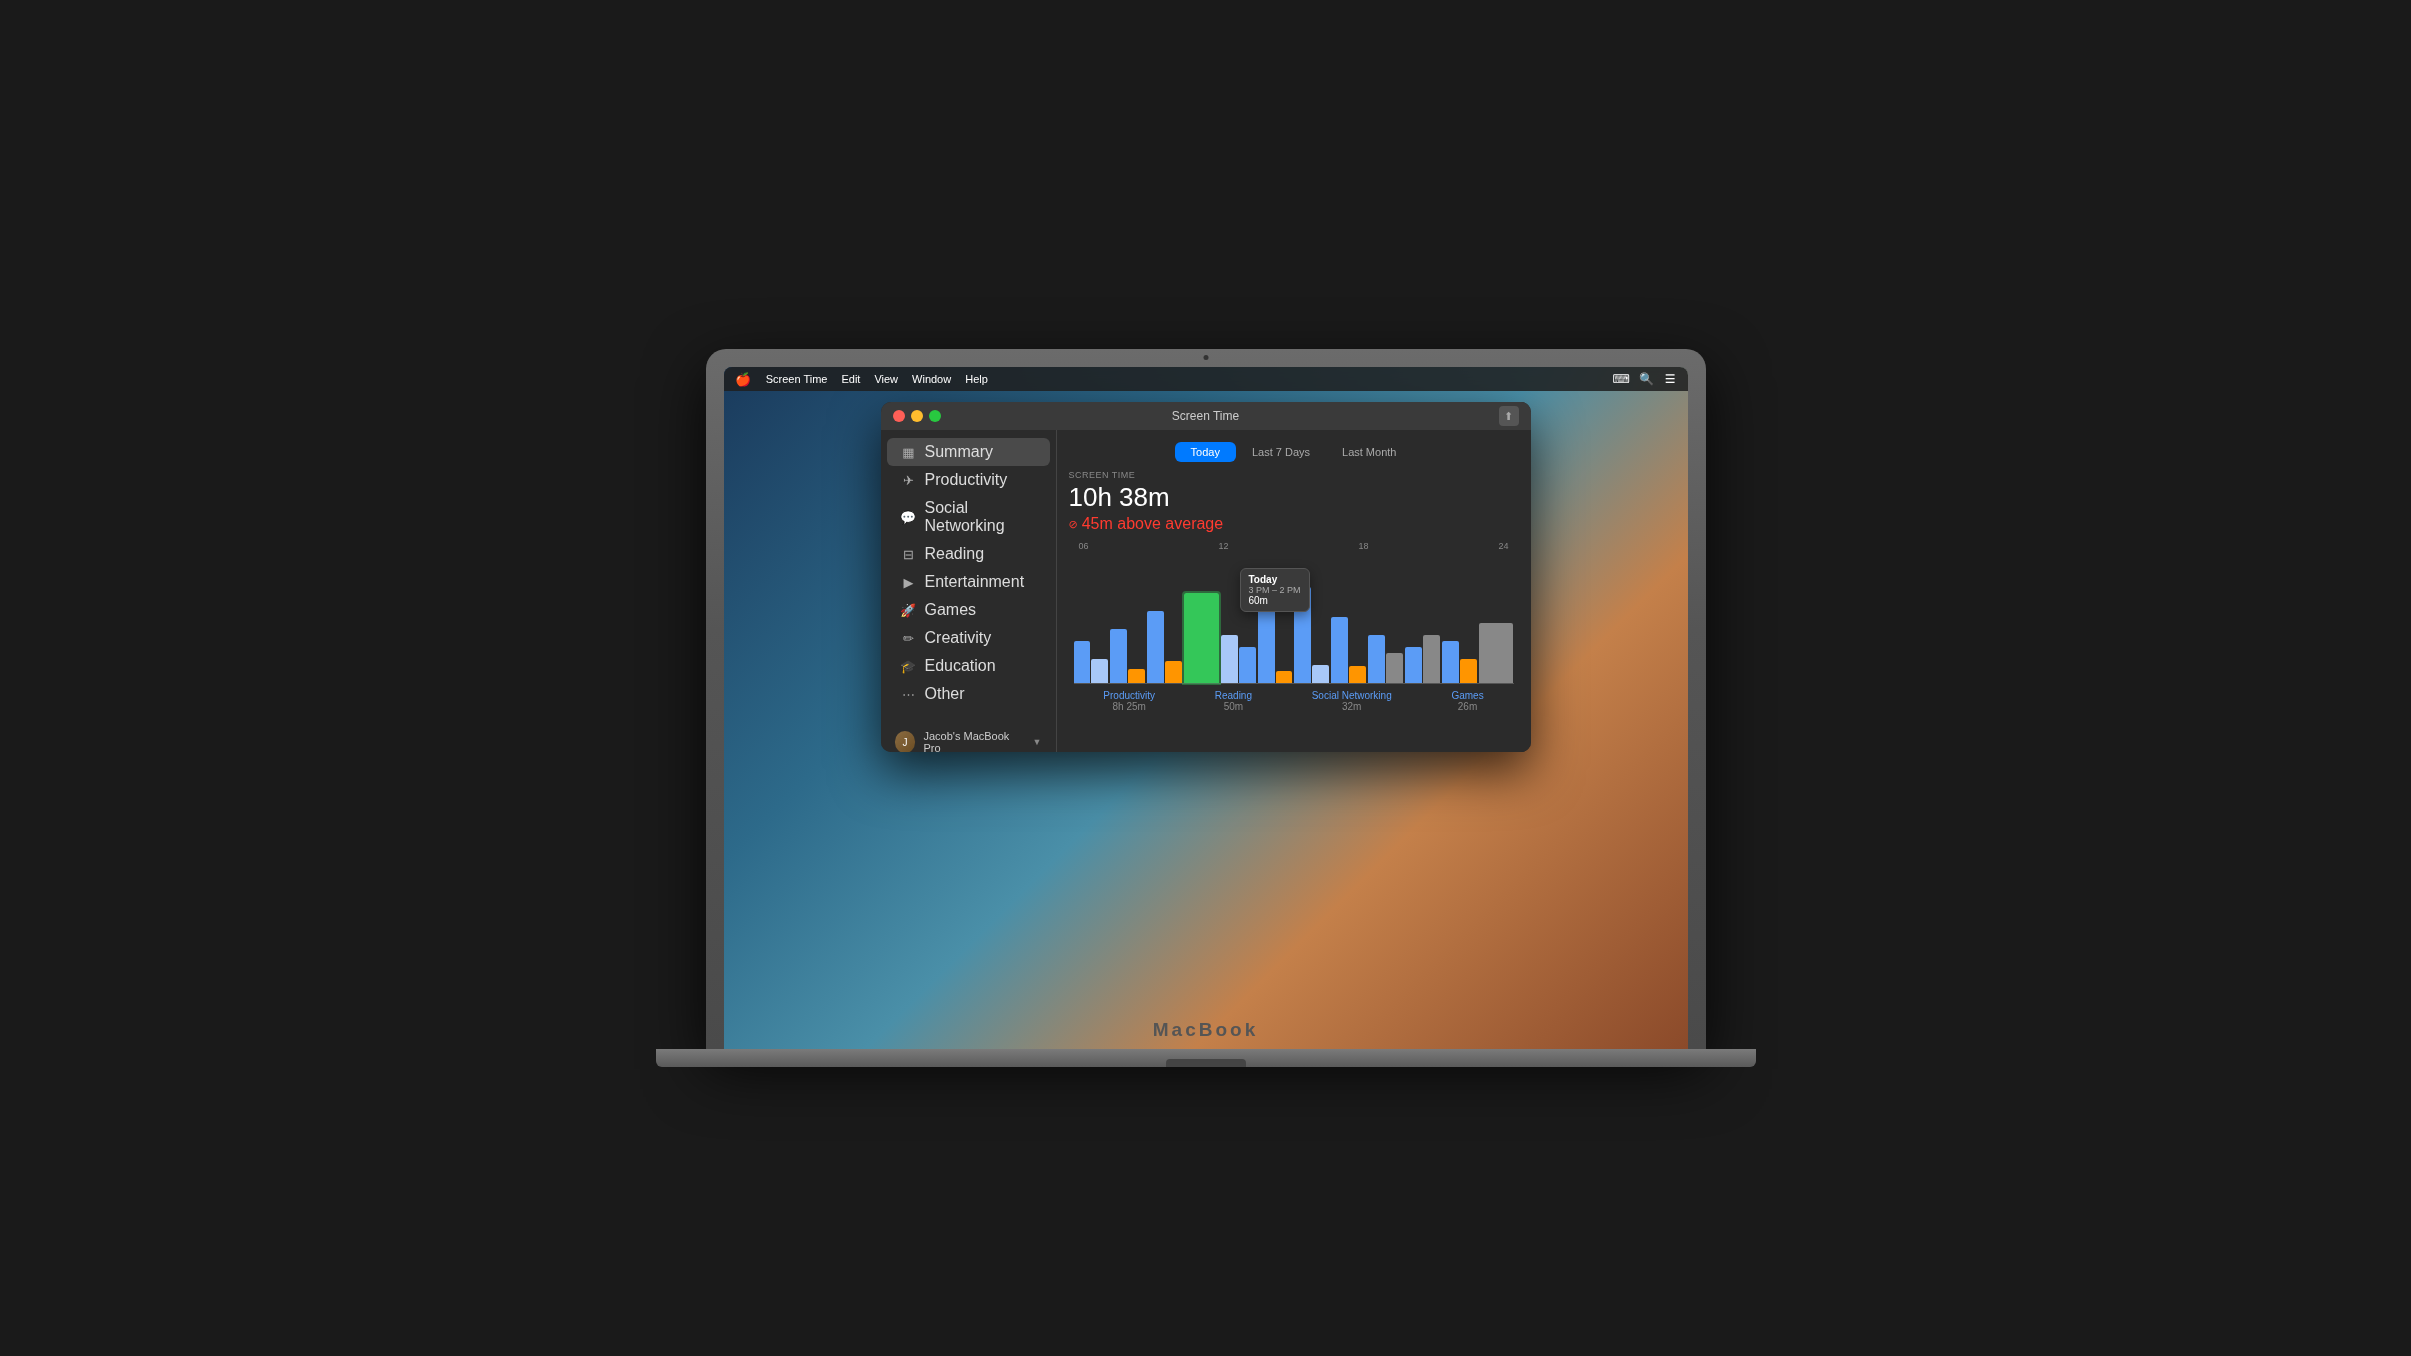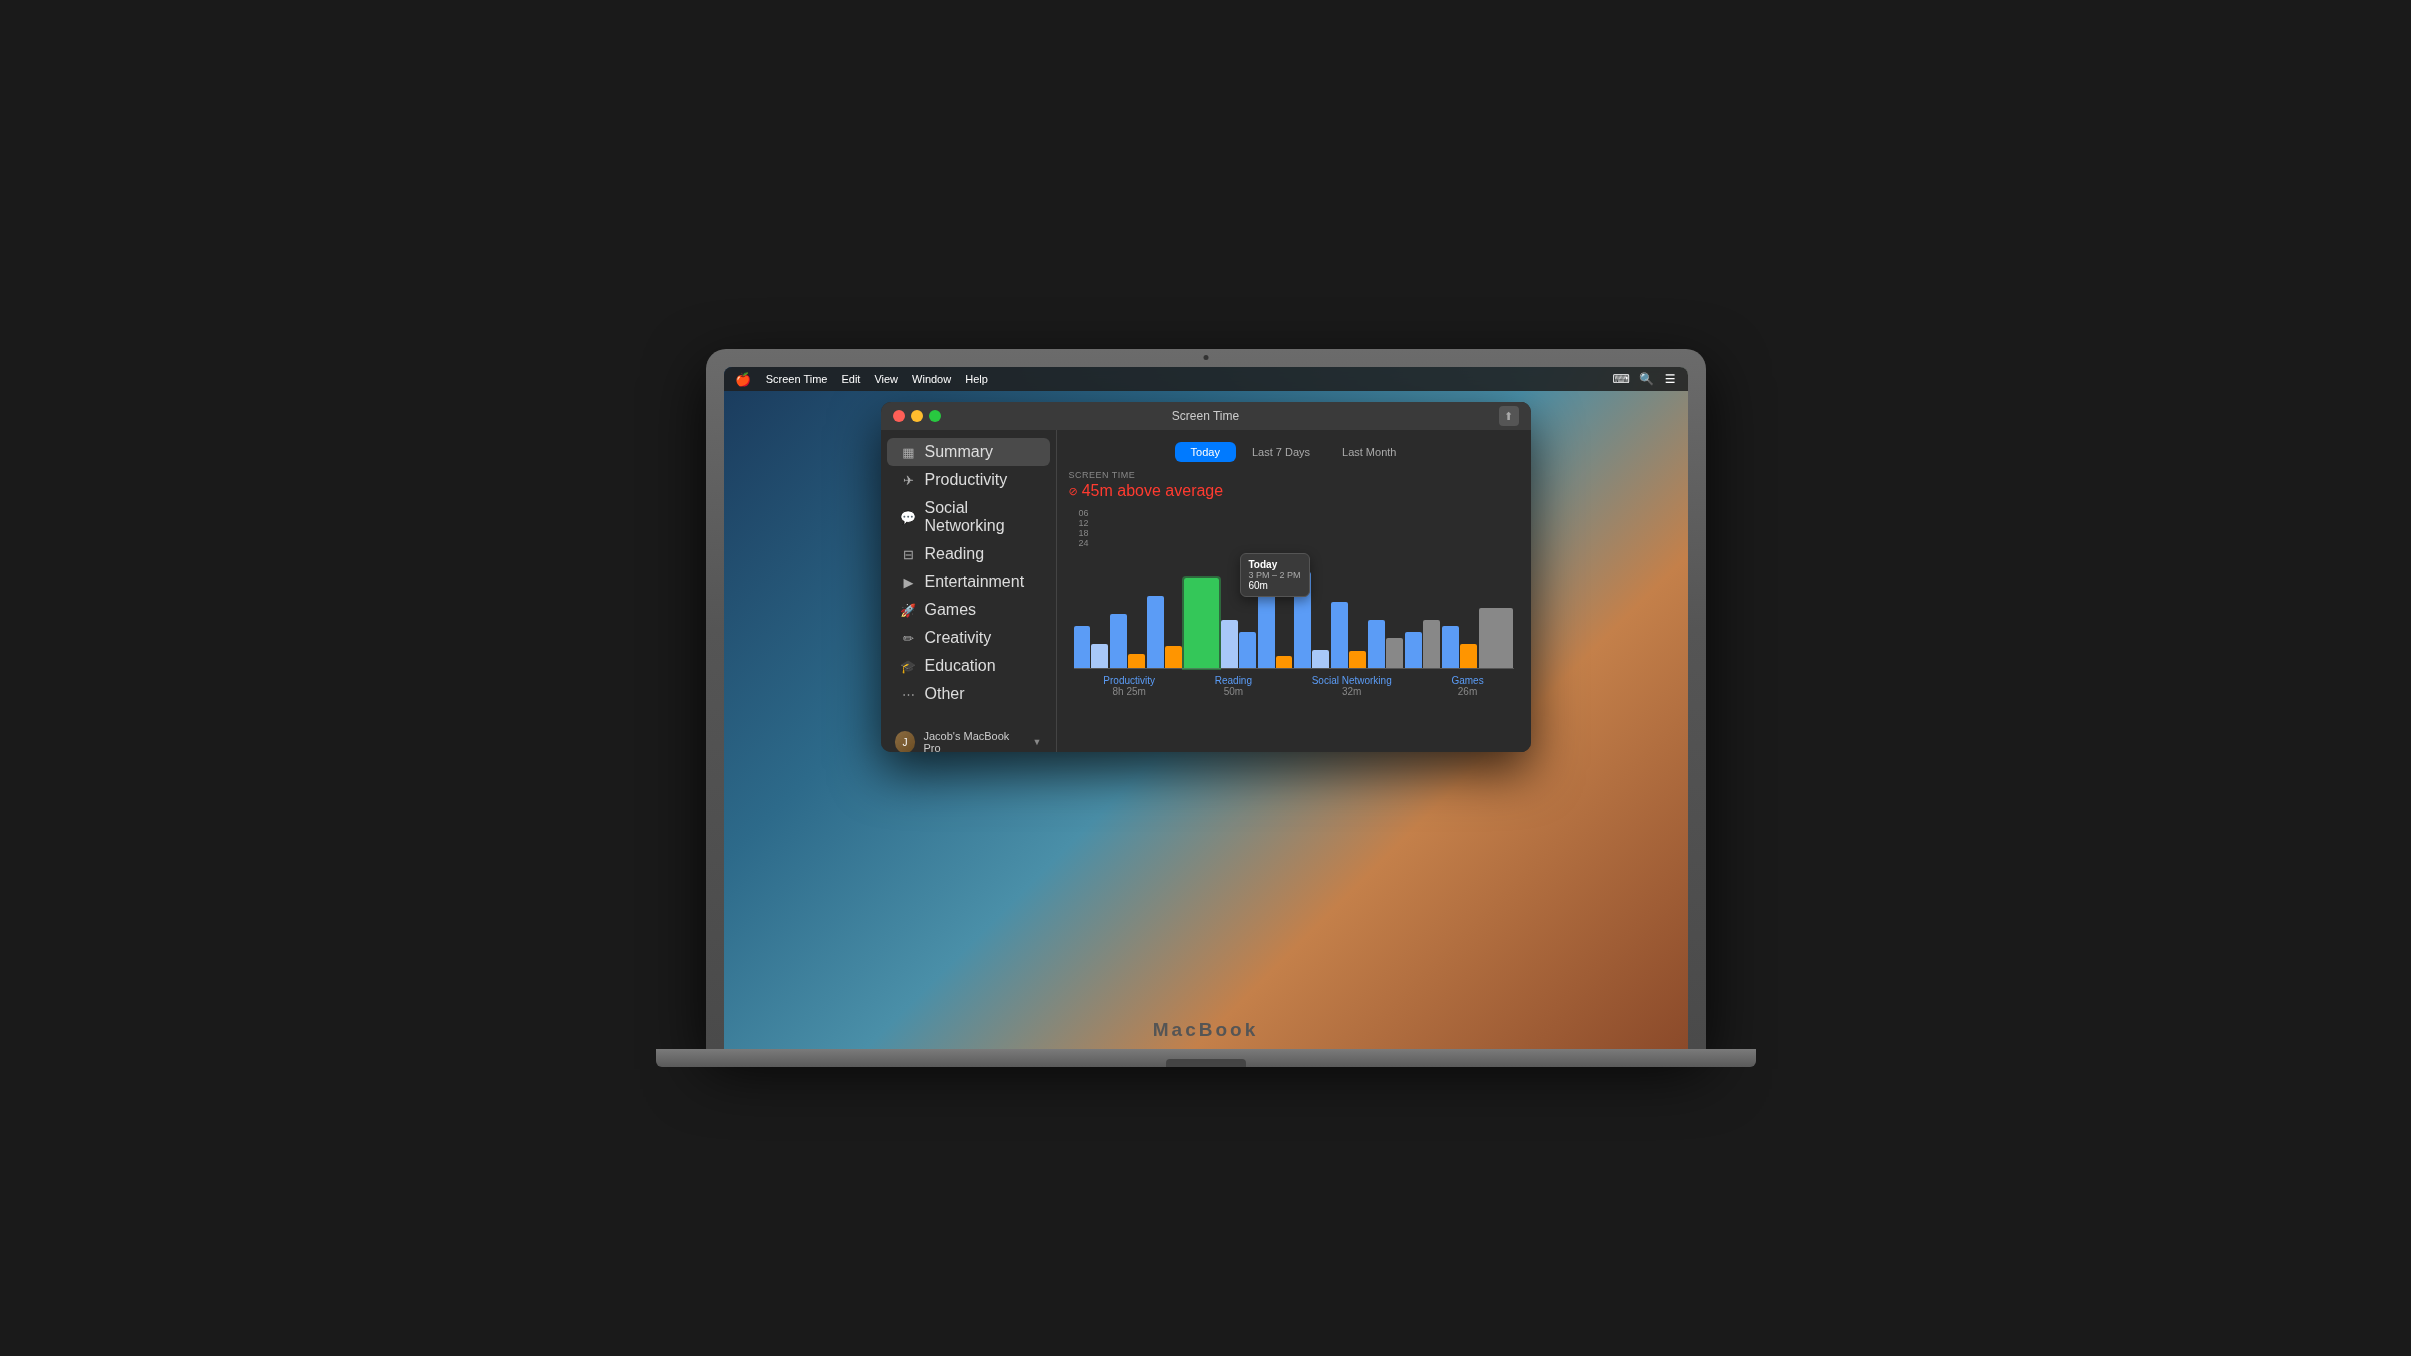--- a/index.html
+++ b/index.html
@@ -313,22 +313,21 @@
     
     .chart-area {
       flex: 1;
       position: relative;
     }
 
     .chart-x-labels {
       display: flex;
       justify-content: space-between;
       padding: 0 10px;
-      margin-bottom: 0;
-      flex-direction: column;
+      margin-bottom: 12px;
     }
 
     .chart-x-label {
       font-size: 9px;
       color: #888;
     }
 
     .chart-bars-container {
       width: 100%;
       height: 120px;
@@ -536,20 +535,21 @@
 
             <div class="main-content">
 
               <div class="time-filter">
                 <button class="filter-btn active">Today</button>
                 <button class="filter-btn">Last 7 Days</button>
                 <button class="filter-btn">Last Month</button>
               </div>
 
               <div class="screen-time-label">SCREEN TIME</div>
+              <div class="screen-time-value">10h 38m</div>
 
               <div class="above-average">
                 <span class="avg-icon">⊘</span>
                 <span class="avg-text">45m above average</span>
               </div>
 
               <div class="chart-area">
 
                 <div class="chart-x-labels">
                   <span class="chart-x-label">06</span>

